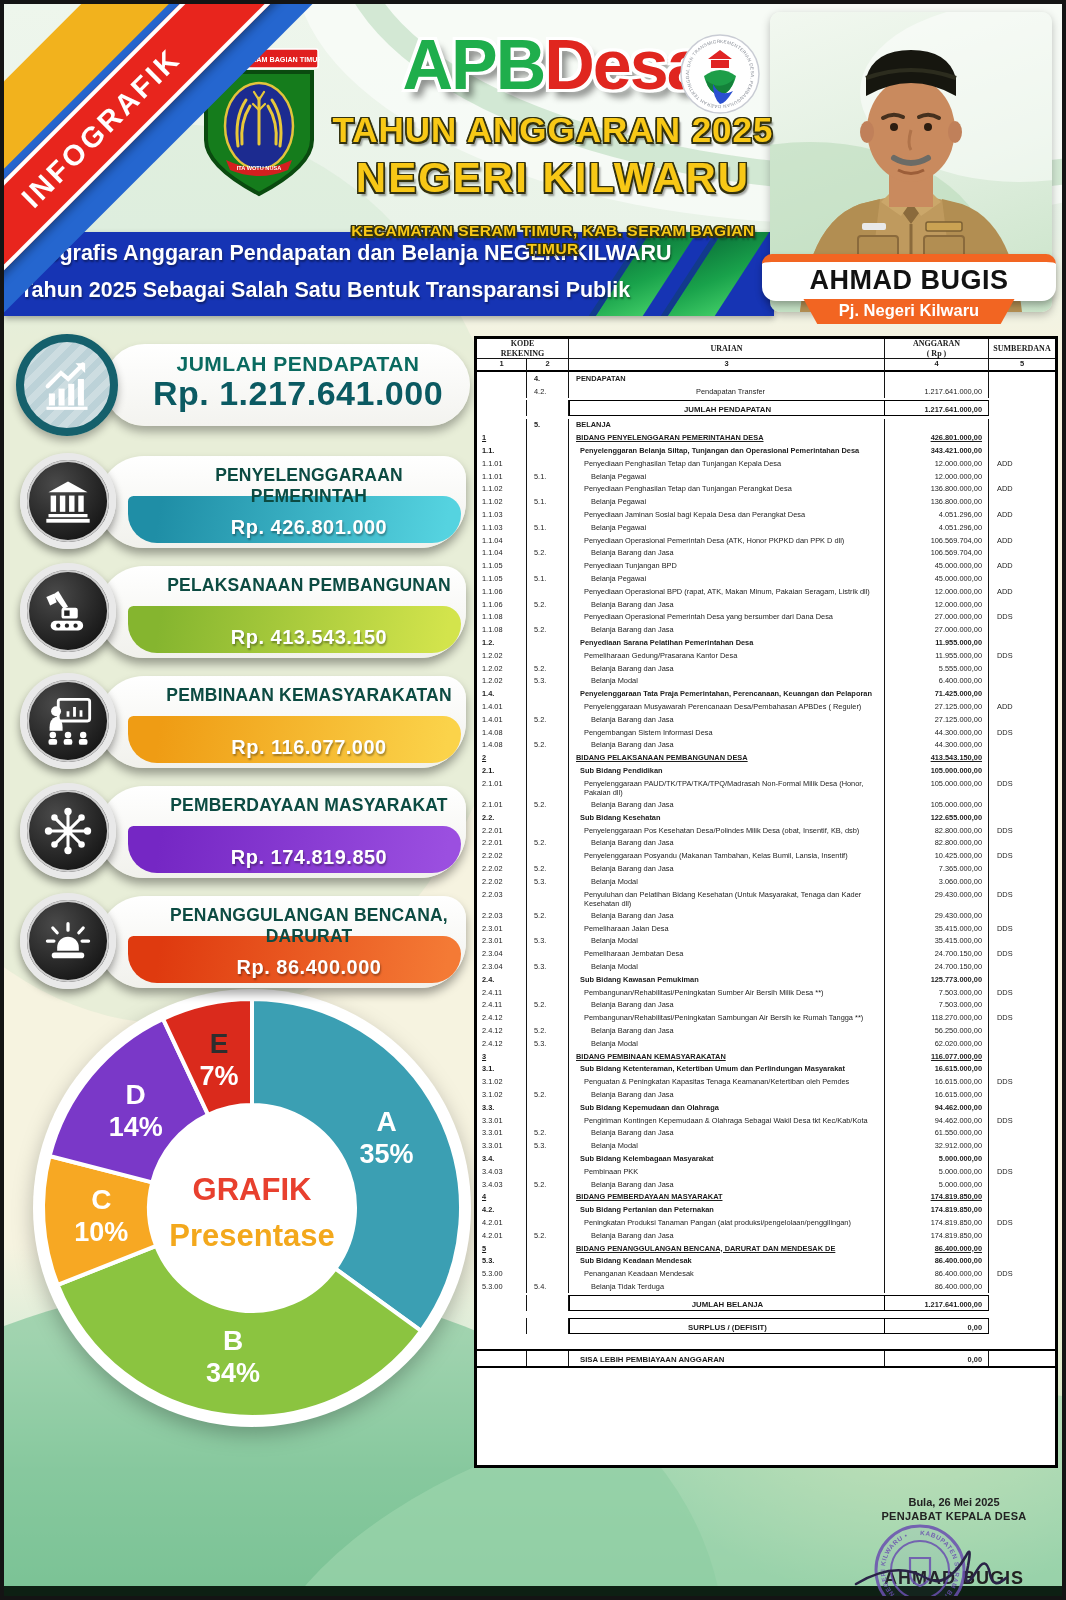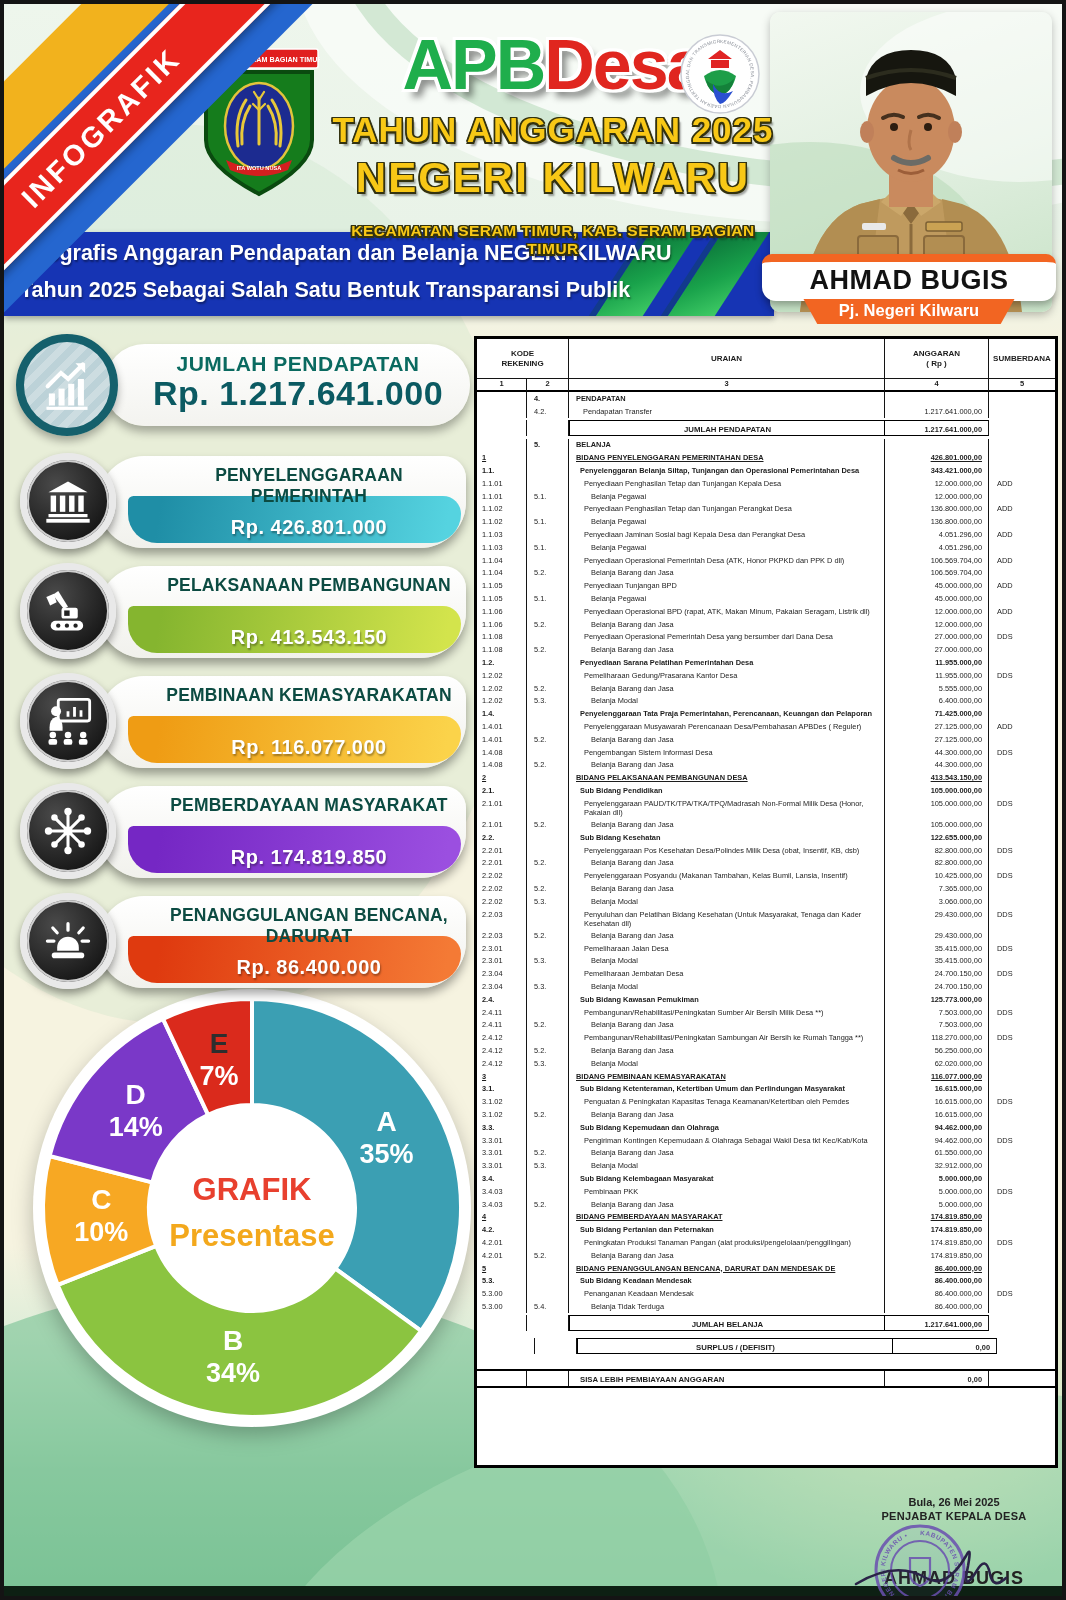--- a/index.html
+++ b/index.html
@@ -84,41 +84,41 @@
     display:flex;align-items:center;justify-content:center;}
   .picon svg{width:52px;height:52px;}
 
   
   .pie-wrap{position:absolute;left:14px;top:970px;width:468px;height:468px;z-index:3;}
   .pie-wrap svg{filter:drop-shadow(0 8px 10px rgba(0,0,0,.25));}
 
   
   .tbl{position:absolute;left:470px;top:332px;width:584px;height:1132px;background:#fff;border:3px solid #000;
     color:#1c1c1c;z-index:4;}
-  .thead1{display:grid;grid-template-columns:92px 316px 104px 1fr;height:40px;}
+  .thead1{display:grid;grid-template-columns:92px 316px 104px 1fr;height:20px;font-family:Liberation Serif, serif;}
   .thead1>div{border-right:1.4px solid #141414;border-bottom:1.2px solid #141414;display:flex;align-items:center;justify-content:center;
     text-align:center;font-weight:bold;font-size:8px;line-height:1.15;white-space:pre-line;}
   .thead1>div:last-child{border-right:none;}
   .thead2{display:grid;grid-template-columns:50px 42px 316px 104px 1fr;height:13px;}
   .thead2>div{border-right:1.4px solid #141414;border-bottom:2px solid #000;text-align:center;font-weight:bold;font-size:7.5px;line-height:1.3;}
   .thead2>div:last-child{border-right:none;}
   .trow{display:grid;grid-template-columns:50px 42px 316px 104px 1fr;min-height:12.8px;font-size:7.4px;line-height:9px;}
   .trow>div{border-right:1.4px solid #141414;}
   .trow>div:last-child{border-right:none;}
   .c1{padding:1.8px 2px 0 5px;} .c2{padding:1.8px 2px 0 7px;}
   .c3{padding:1.8px 6px 1.5px 7px;} .c4{text-align:right;padding:1.8px 6px 0 2px;} .c5{padding:1.8px 2px 0 8px;}
   .trow.sec .c2,.trow.sec .c3{font-weight:bold;}
-  .trow.item2 .c3{padding-left:14px;}
+  .trow.item2 .c3{padding-left:14px;text-align:center;}
   .trow.bidang .c1,.trow.bidang .c3,.trow.bidang .c4{font-weight:bold;text-decoration:underline;}
   .trow.sub .c1,.trow.sub .c3,.trow.sub .c4{font-weight:bold;}
   .trow.sub .c3{padding-left:11px;}
   .trow.item .c3{padding-left:15px;}
   .trow.det .c3{padding-left:22px;}
   .trow.total,.trow.surplus{margin:2.5px 0;min-height:16px;}
-  .trow.surplus{margin-top:7px;padding-left:8px;}
+  .trow.surplus{margin-top:7px;}
   .trow.total .c3,.trow.surplus .c3{border:1.8px solid #000;border-right:1.2px solid #000;font-weight:bold;text-align:center;font-size:7.8px;padding-top:3.5px;}
   .trow.total .c4,.trow.surplus .c4{border-top:1.8px solid #000;border-bottom:1.8px solid #000;font-weight:bold;padding-top:3.5px;}
   .trow.sisa{margin-top:15px;border-top:2px solid #000;border-bottom:2px solid #000;min-height:18px;}
   .trow.sisa .c3{font-weight:bold;font-size:7.8px;padding-top:4px;padding-left:11px;}
   .trow.sisa .c4{font-weight:bold;padding-top:4px;}
 
   
   .sig{position:absolute;left:830px;top:1492px;width:240px;text-align:center;z-index:5;}
   .sig .s1{font-size:11px;font-weight:bold;color:#222;}
   .sig .s2{font-size:11px;font-weight:bold;color:#222;margin-top:2px;letter-spacing:.3px;}

